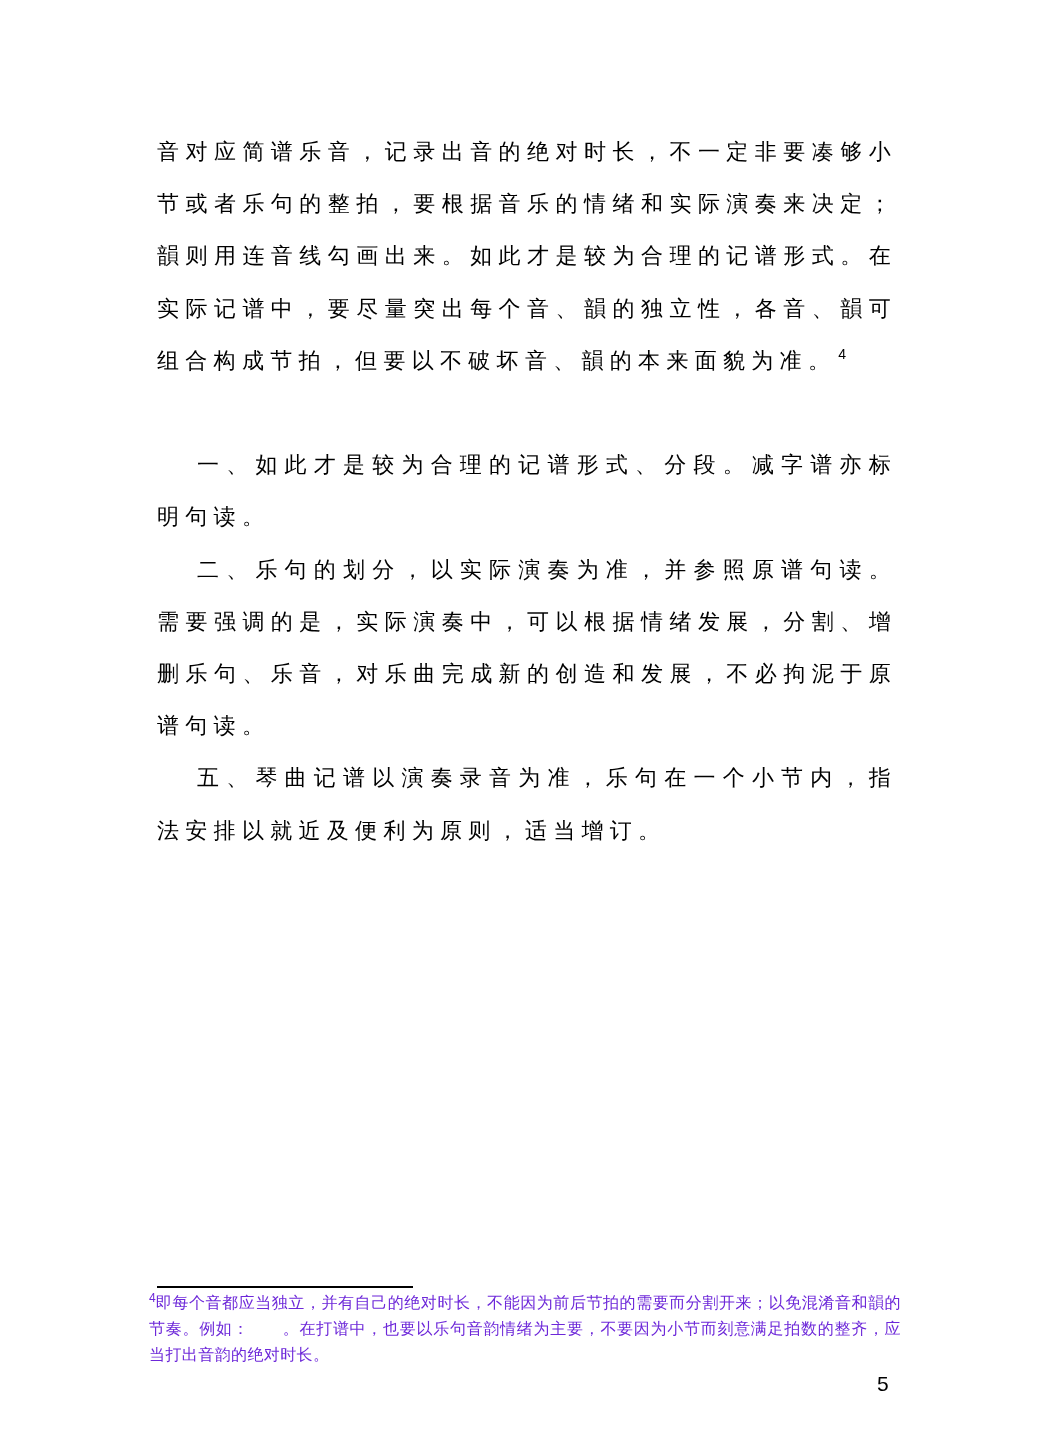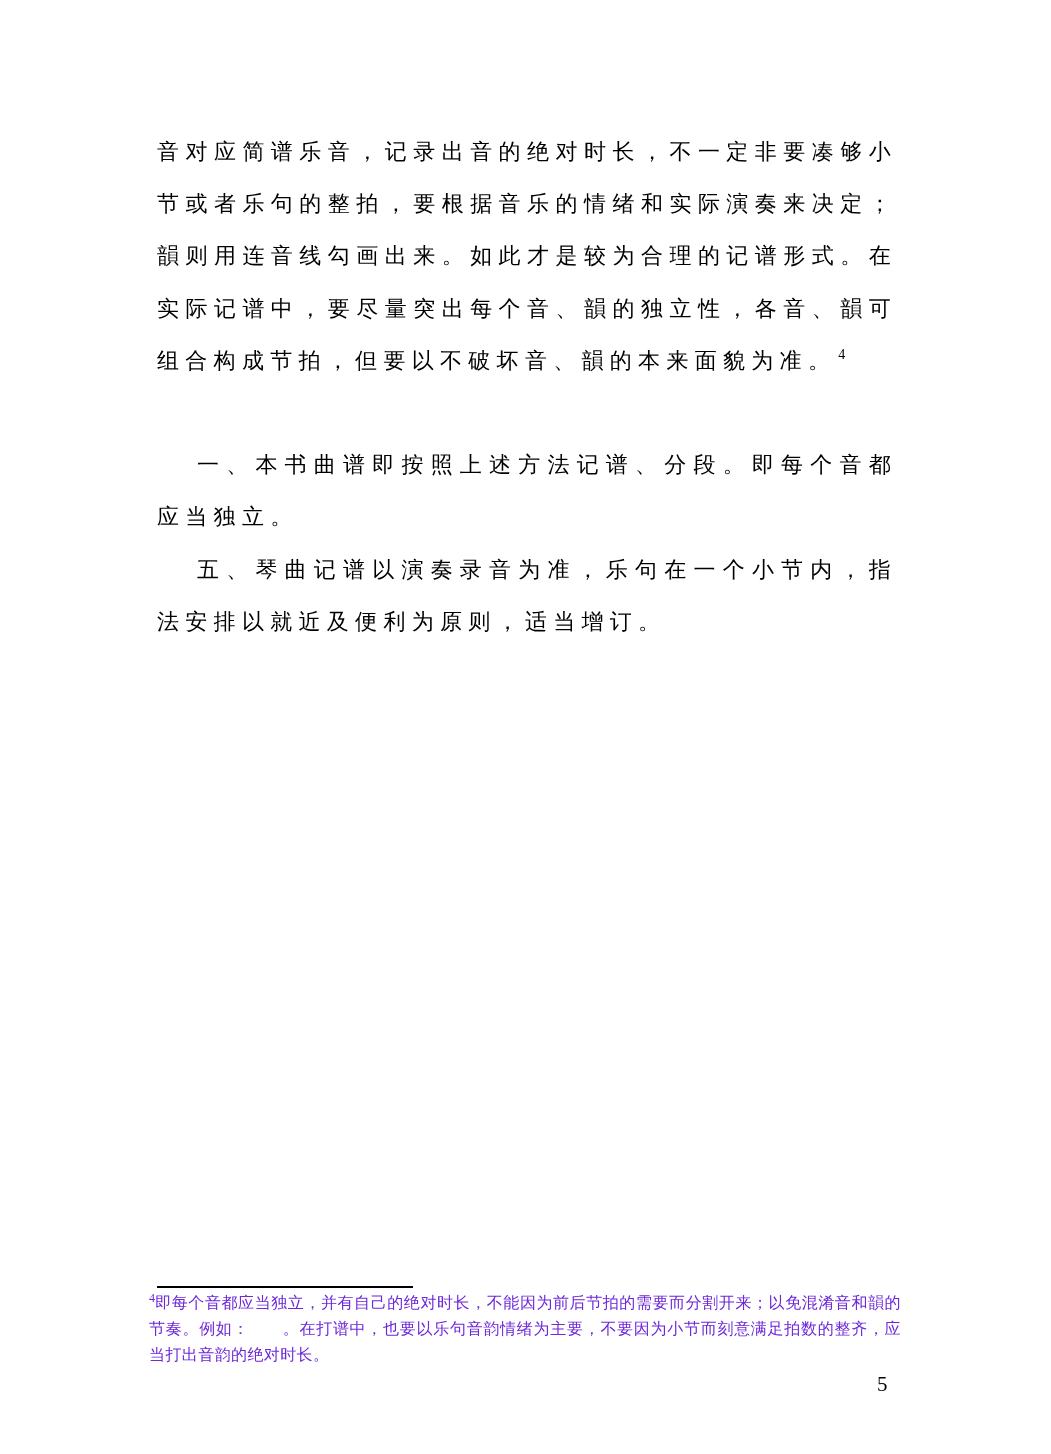--- a/index.html
+++ b/index.html
@@ -6,21 +6,21 @@
     margin: 0;
     padding: 0;
     background: #ffffff;
   }
   .page {
     position: relative;
     width: 1051px;
     height: 1454px;
     background: #ffffff;
     color: #000000;
-    font-family: Liberation Serif, serif;
+    font-family: Liberation Sans, sans-serif;
     overflow: hidden;
   }
   .body-text {
     position: absolute;
     left: 157px;
     top: 126px;
     width: 740px;
     font-size: 22px;
     line-height: 52.2px;
     letter-spacing: 6.3px;
@@ -80,22 +80,23 @@
 </style>
 </head>
 <body>
 
 <div class="page">
 
   <div class="body-text">
 
     <p class="para-continuation"><span>音对应简谱乐音，记录出音的绝对时长，不一定非要凑够小节或者乐句的整拍，要根据音乐的情绪和实际演奏来决定；韻则用连音线勾画出来。如此才是较为合理的记谱形式。在实际记谱中，要尽量突出每个音、韻的独立性，各音、韻可组合构成节拍，但要以不破坏音、韻的本来面貌为准。</span><sup class="fn-ref">4</sup></p>
 
-    <p class="numbered-item">一、本书曲谱即按照上述方法记谱、分段。即每个音都应当独立。</p>
+    <p class="numbered-item">一、如此才是较为合理的记谱形式、分段。减字谱亦标明句读。</p>
 
+    <p class="numbered-item">二、乐句的划分，以实际演奏为准，并参照原谱句读。需要强调的是，实际演奏中，可以根据情绪发展，分割、增删乐句、乐音，对乐曲完成新的创造和发展，不必拘泥于原谱句读。</p>
 
 
 
     <p class="numbered-item">五、琴曲记谱以演奏录音为准，乐句在一个小节内，指法安排以就近及便利为原则，适当增订。</p>
 
   </div>
 
   <div class="footnote-separator"></div>
 
   <div class="footnote"><sup class="fn-ref">4</sup><span>即每个音都应当独立，并有自己的绝对时长，不能因为前后节拍的需要而分割开来；以免混淆音和韻的节奏。例如：　　。在打谱中，也要以乐句音韵情绪为主要，不要因为小节而刻意满足拍数的整齐，应当打出音韵的绝对时长。</span></div>

